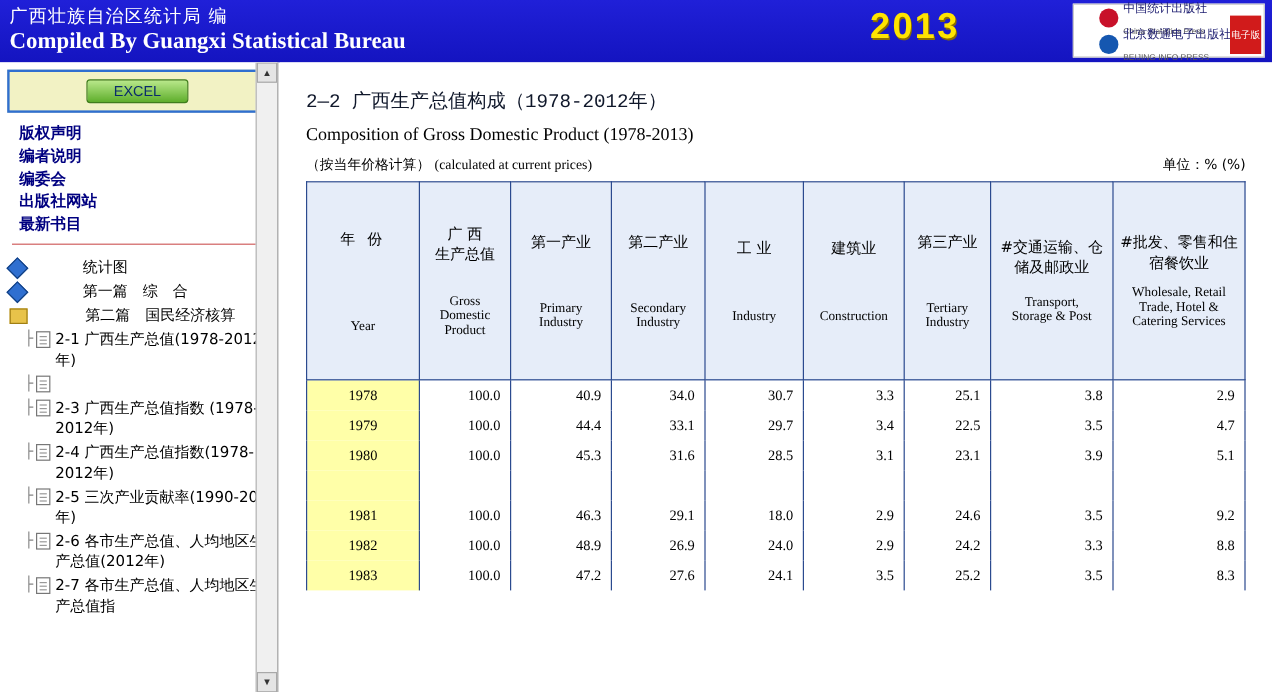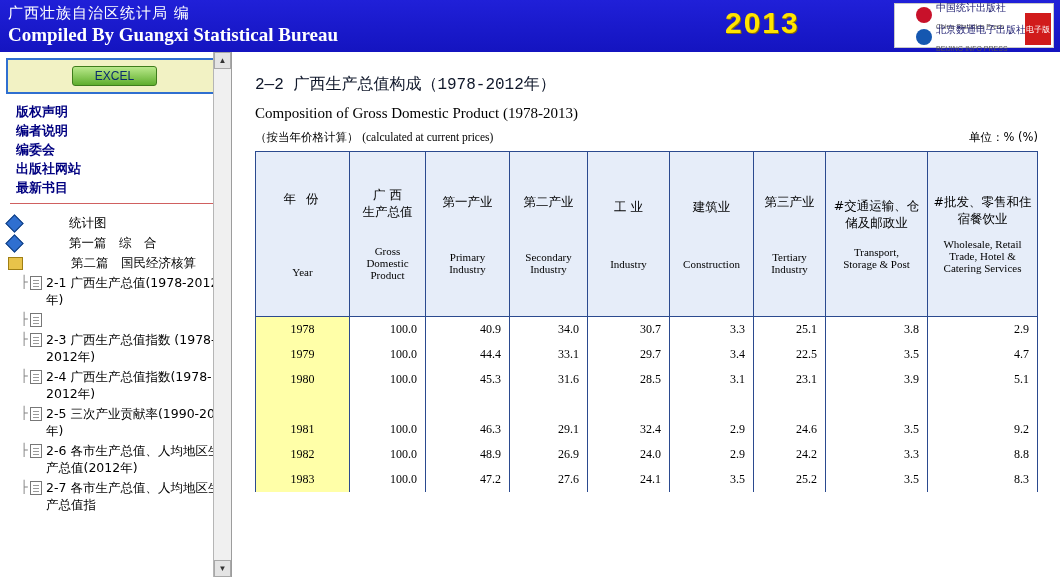--- a/index.html
+++ b/index.html
@@ -557,21 +557,21 @@
           <td></td>
           <td></td>
           <td></td>
           <td></td>
         </tr>
         <tr class="data">
           <td class="yr">1981</td>
           <td>100.0</td>
           <td>46.3</td>
           <td>29.1</td>
-          <td>32.4</td>
+          <td>18.0</td>
           <td>2.9</td>
           <td>24.6</td>
           <td>3.5</td>
           <td>9.2</td>
         </tr>
         <tr class="data">
           <td class="yr">1982</td>
           <td>100.0</td>
           <td>48.9</td>
           <td>26.9</td>

